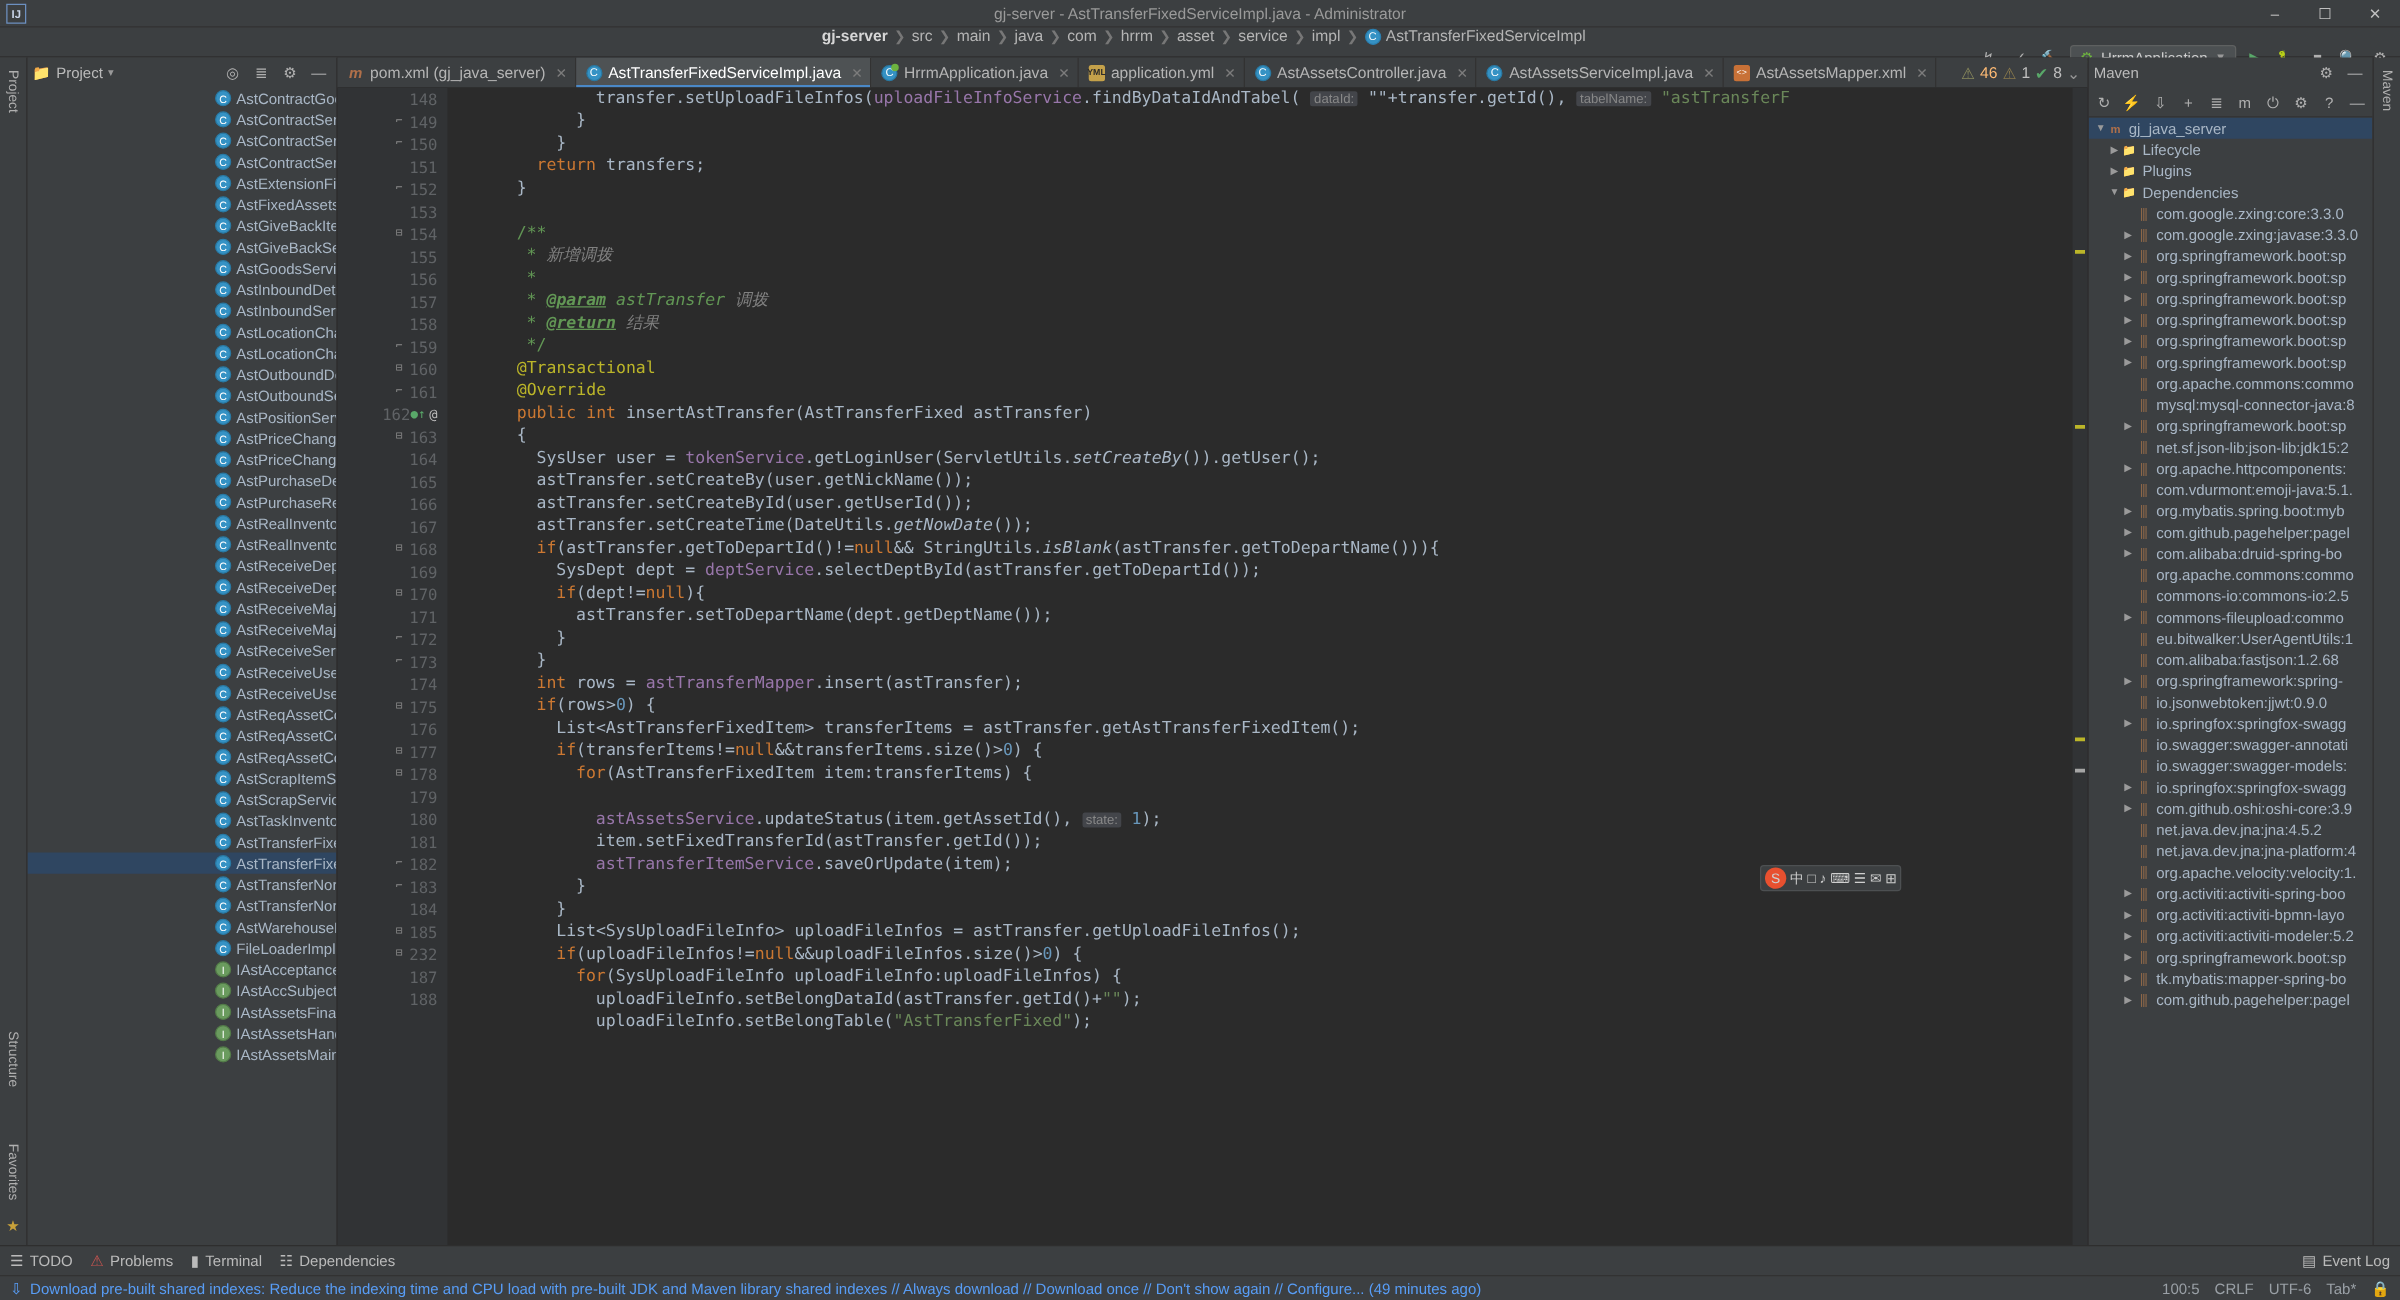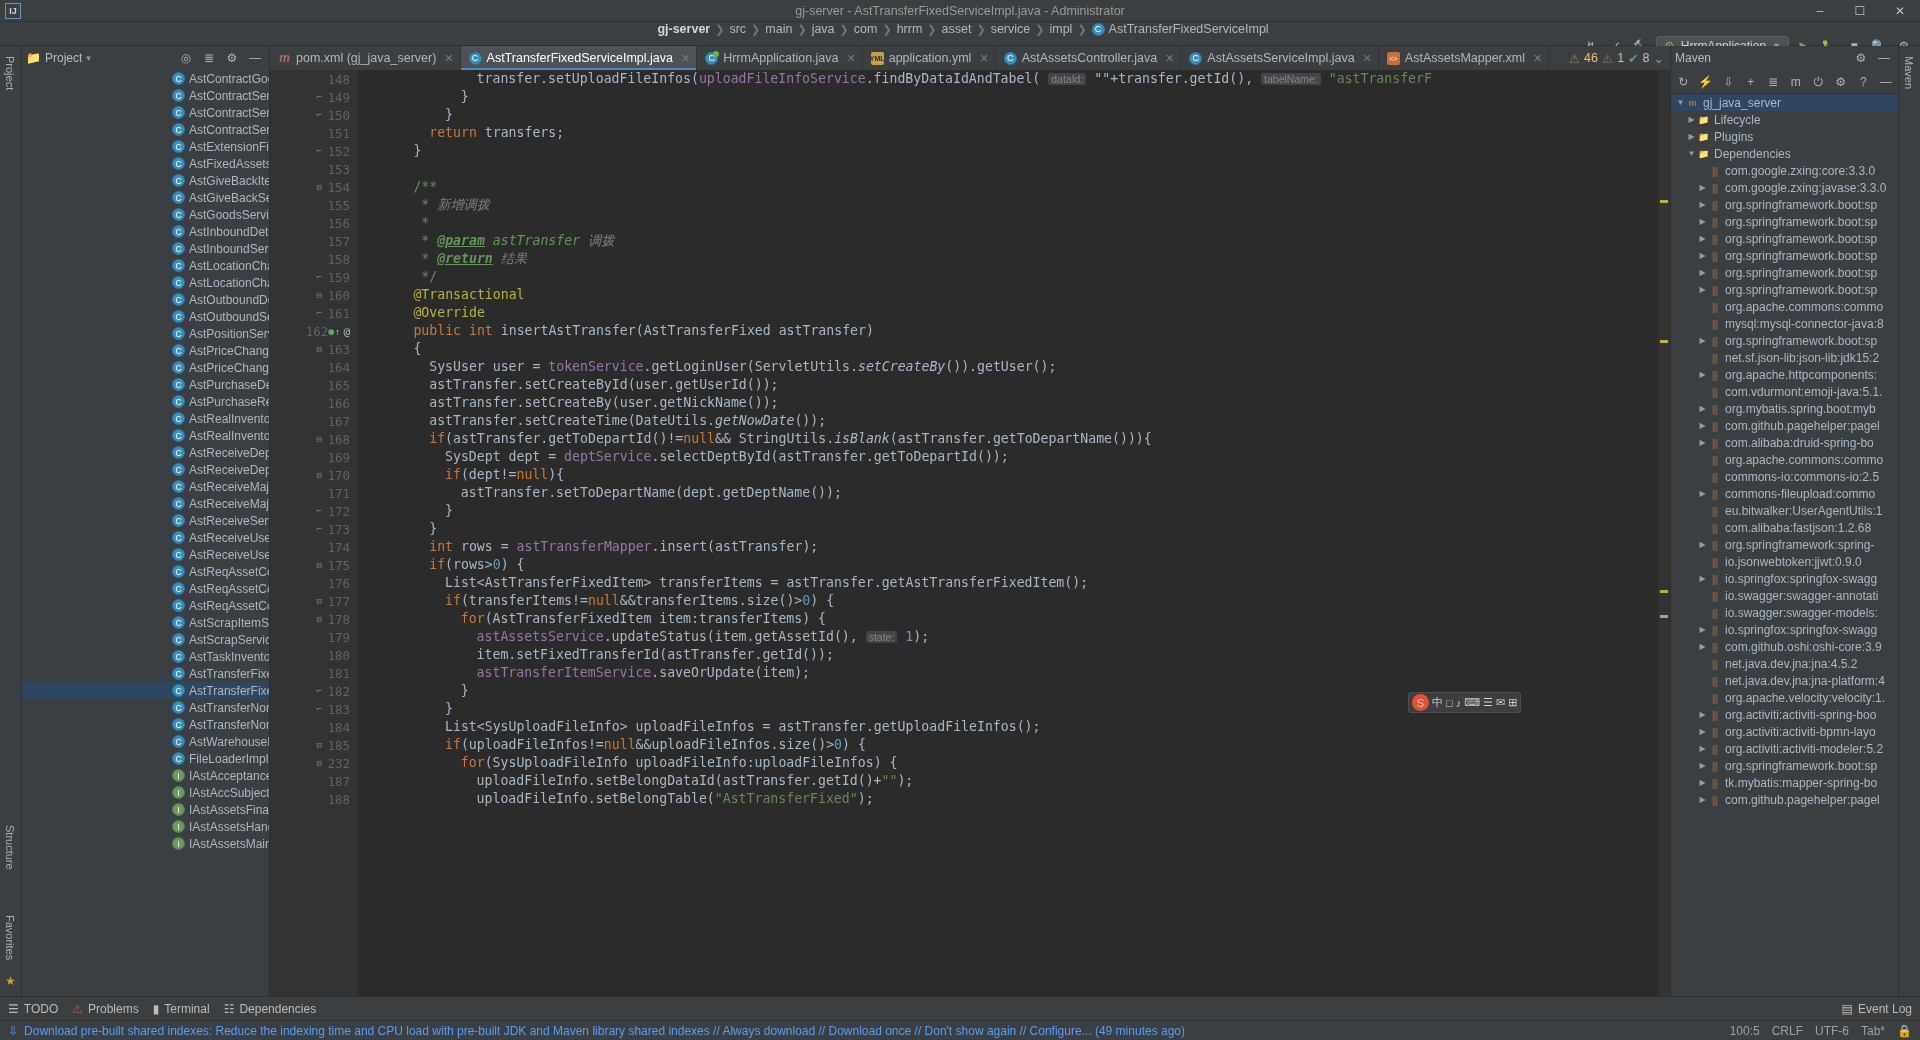--- a/index.html
+++ b/index.html
@@ -615,35 +615,35 @@
           <div class="cline" style="padding-left: 63.3px;"><span class="cmtb">* </span><span class="cjk">新增调拨</span></div>
           <div class="cline" style="padding-left: 63.3px;"><span class="cmtb">*</span></div>
           <div class="cline" style="padding-left: 63.3px;"><span class="cmtb">* </span><span class="tagd">@param</span><span class="cmt"> astTransfer </span><span class="cjk">调拨</span></div>
           <div class="cline" style="padding-left: 63.3px;"><span class="cmtb">* </span><span class="tagd">@return</span><span> </span><span class="cjk">结果</span></div>
           <div class="cline" style="padding-left: 63.3px;"><span class="cmtb">*/</span></div>
           <div class="cline" style="padding-left: 55.4px;"><span class="ann">@Transactional</span></div>
           <div class="cline" style="padding-left: 55.4px;"><span class="ann">@Override</span></div>
           <div class="cline" style="padding-left: 55.4px;"><span class="kw">public</span><span> </span><span class="kw">int</span><span> insertAstTransfer(AstTransferFixed astTransfer)</span></div>
           <div class="cline" style="padding-left: 55.4px;"><span>{</span></div>
           <div class="cline" style="padding-left: 71.2px;"><span>SysUser user = </span><span class="fld">tokenService</span><span>.getLoginUser(ServletUtils.</span><span class="sfld">setCreateBy</span><span>()).getUser();</span></div>
+          <div class="cline" style="padding-left: 71.2px;"><span>astTransfer.setCreateBy(user.getNickName());</span></div>
           <div class="cline" style="padding-left: 71.2px;"><span>astTransfer.setCreateById(user.getUserId());</span></div>
-          <div class="cline" style="padding-left: 71.2px;"><span>astTransfer.setCreateBy(user.getNickName());</span></div>
           <div class="cline" style="padding-left: 71.2px;"><span>astTransfer.setCreateTime(DateUtils.</span><span class="sfld">getNowDate</span><span>());</span></div>
           <div class="cline" style="padding-left: 71.2px;"><span class="kw">if</span><span>(astTransfer.getToDepartId()!=</span><span class="kw">null</span><span>&amp;&amp; StringUtils.</span><span class="sfld">isBlank</span><span>(astTransfer.getToDepartName())){</span></div>
           <div class="cline" style="padding-left: 87px;"><span>SysDept dept = </span><span class="fld">deptService</span><span>.selectDeptById(astTransfer.getToDepartId());</span></div>
           <div class="cline" style="padding-left: 87px;"><span class="kw">if</span><span>(dept!=</span><span class="kw">null</span><span>){</span></div>
           <div class="cline" style="padding-left: 102.8px;"><span>astTransfer.setToDepartName(dept.getDeptName());</span></div>
           <div class="cline" style="padding-left: 87px;"><span>}</span></div>
           <div class="cline" style="padding-left: 71.2px;"><span>}</span></div>
           <div class="cline" style="padding-left: 71.2px;"><span class="kw">int</span><span> rows = </span><span class="fld">astTransferMapper</span><span>.insert(astTransfer);</span></div>
           <div class="cline" style="padding-left: 71.2px;"><span class="kw">if</span><span>(rows&gt;</span><span class="num">0</span><span>) {</span></div>
           <div class="cline" style="padding-left: 87px;"><span>List&lt;AstTransferFixedItem&gt; transferItems = astTransfer.getAstTransferFixedItem();</span></div>
           <div class="cline" style="padding-left: 87px;"><span class="kw">if</span><span>(transferItems!=</span><span class="kw">null</span><span>&amp;&amp;transferItems.size()&gt;</span><span class="num">0</span><span>) {</span></div>
           <div class="cline" style="padding-left: 102.8px;"><span class="kw">for</span><span>(AstTransferFixedItem item:transferItems) {</span></div>
-          <div class="cline" style="padding-left: 118.6px;"><span class="fld">astAssetsService</span><span>.updateStatus(item.getAssetId(), </span><span class="hint">state:</span><span> </span><span class="num">1</span><span>);</span></div>
+          <div class="cline" style="padding-left: 118.6px; margin-top: 19px;"><span class="fld">astAssetsService</span><span>.updateStatus(item.getAssetId(), </span><span class="hint">state:</span><span> </span><span class="num">1</span><span>);</span></div>
           <div class="cline" style="padding-left: 118.6px;"><span>item.setFixedTransferId(astTransfer.getId());</span></div>
           <div class="cline" style="padding-left: 118.6px;"><span class="fld">astTransferItemService</span><span>.saveOrUpdate(item);</span></div>
           <div class="cline" style="padding-left: 102.8px;"><span>}</span></div>
           <div class="cline" style="padding-left: 87px;"><span>}</span></div>
           <div class="cline" style="padding-left: 87px;"><span>List&lt;SysUploadFileInfo&gt; uploadFileInfos = astTransfer.getUploadFileInfos();</span></div>
           <div class="cline" style="padding-left: 87px;"><span class="kw">if</span><span>(uploadFileInfos!=</span><span class="kw">null</span><span>&amp;&amp;uploadFileInfos.size()&gt;</span><span class="num">0</span><span>) {</span></div>
           <div class="cline" style="padding-left: 102.8px;"><span class="kw">for</span><span>(SysUploadFileInfo uploadFileInfo:uploadFileInfos) {</span></div>
           <div class="cline" style="padding-left: 118.6px;"><span>uploadFileInfo.setBelongDataId(astTransfer.getId()+</span><span class="str">""</span><span>);</span></div>
           <div class="cline" style="padding-left: 118.6px;"><span>uploadFileInfo.setBelongTable(</span><span class="str">"AstTransferFixed"</span><span>);</span></div>
         </div>

